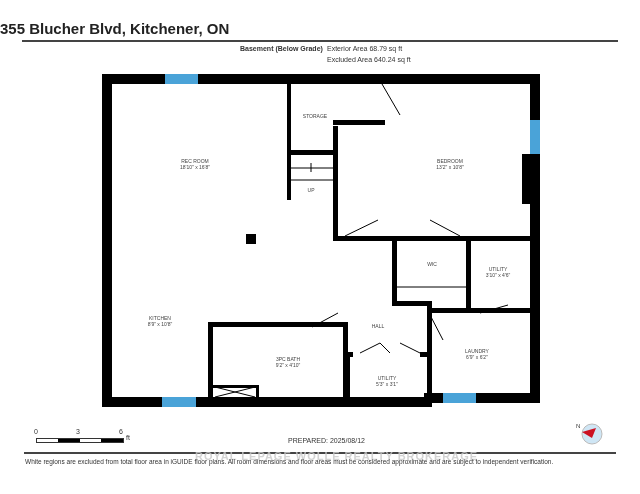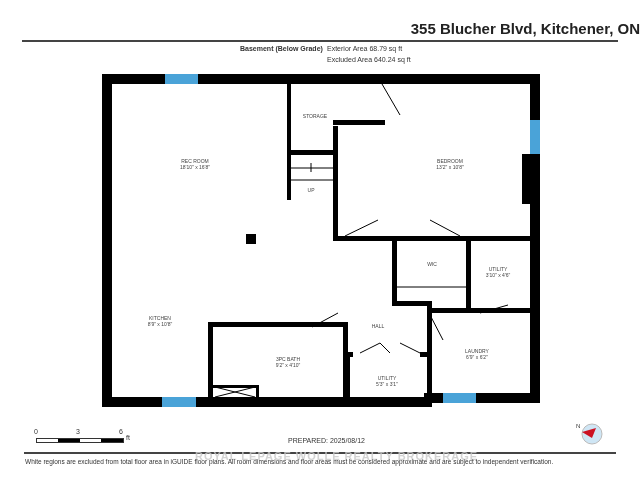--- a/index.html
+++ b/index.html
@@ -1,17 +1,17 @@
 <!DOCTYPE html>
 <html><head>
 <meta charset="utf-8">
 <style>
   html,body{margin:0;padding:0;background:#fff;}
   body{width:640px;height:494px;position:relative;overflow:hidden;font-family:"Liberation Sans",sans-serif;color:#222;}
-  .title{position:absolute;top:20px;left:0;width:640px;text-align:right;font-weight:bold;font-size:15px;}
+  .title{position:absolute;top:20px;left:0;width:640px;text-align:left;font-weight:bold;font-size:15px;}
   .rule{position:absolute;left:22px;width:596px;height:2px;background:#444;}
   .sub{position:absolute;font-size:7px;color:#333;}
   .plan{position:absolute;left:0;top:0;}
   .lbl{font-family:"Liberation Sans",sans-serif;font-size:5px;fill:#444;text-anchor:middle;}
   .footer{position:absolute;left:25px;top:458px;font-size:6.5px;color:#333;}
   .prepared{position:absolute;left:288px;top:437px;font-size:7px;color:#333;}
   .scale{position:absolute;left:34px;top:430px;}
   .scale-num{position:absolute;top:-2px;font-size:7px;color:#333;}
   .watermark{position:absolute;left:195px;top:450px;font-size:11px;color:rgba(200,200,200,0.8);letter-spacing:1px;font-weight:bold;}
 </style>

